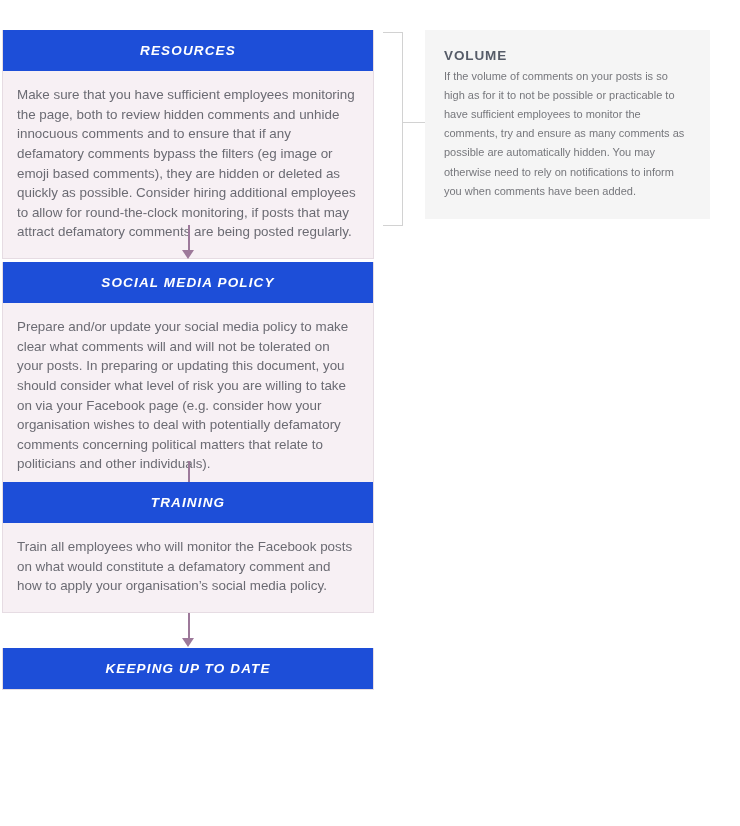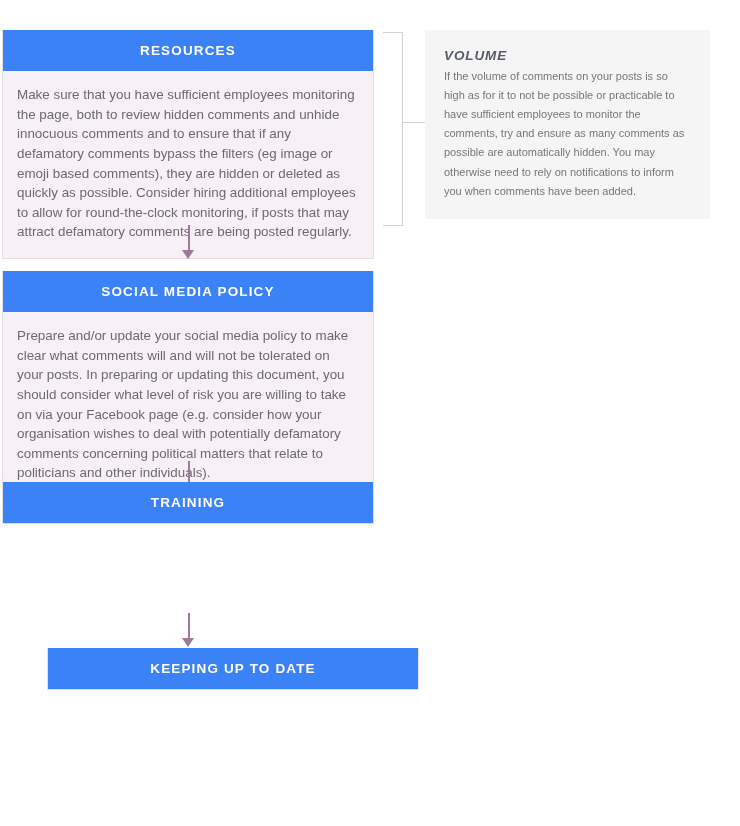--- a/index.html
+++ b/index.html
@@ -22,29 +22,30 @@
   .flow-box {
     position: absolute;
     left: 2px;
     width: 372px;
     background: #f7f0f4;
     border: 1px solid #e6dce3;
     border-top: none;
   }
 
   .box-header {
-    background: #3b82f6;
+    background: #1d4ed8;
     color: #ffffff;
     font-size: 13.5px;
     font-weight: bold;
     letter-spacing: 1.15px;
     text-align: center;
     line-height: 1.2;
     padding: 13px 8px 12px 8px;
     text-transform: uppercase;
+    font-style: italic;
   }
 
   .box-body {
     color: #6b6b73;
     font-size: 13.4px;
     line-height: 19.6px;
     padding: 14px 16px 16px 14px;
   }
 
   
@@ -119,21 +120,20 @@
     padding: 17px 22px 18px 19px;
   }
   .callout-title {
     color: #565c68;
     font-size: 13.5px;
     font-weight: bold;
     letter-spacing: 0.9px;
     line-height: 1.3;
     margin-bottom: 2px;
     text-transform: uppercase;
-    font-style: italic;
   }
   .callout-body {
     color: #76777c;
     font-size: 11px;
     line-height: 19.2px;
   }
 </style>
 </head>
 <body>
 
@@ -142,40 +142,41 @@
   <div class="flow-box" id="box-resources" style="top:30px;">
     <div class="box-header">RESOURCES</div>
     <div class="box-body">Make sure that you have sufficient employees monitoring the page, both to review hidden comments and unhide innocuous comments and to ensure that if any defamatory comments bypass the filters (eg image or emoji based comments), they are hidden or deleted as quickly as possible. Consider hiring additional employees to allow for round-the-clock monitoring, if posts that may attract defamatory comments are being posted regularly.</div>
   </div>
 
   <div class="arrow" style="top:225px; height:34px;">
     <div class="stem" style="height:26px;"></div>
     <div class="head" style="top:25px;"></div>
   </div>
 
-  <div class="flow-box" id="box-policy" style="top:271px;">
+  <div class="flow-box" id="box-policy" style="top:262px;">
     <div class="box-header">SOCIAL MEDIA POLICY</div>
     <div class="box-body">Prepare and/or update your social media policy to make clear what comments will and will not be tolerated on your posts. In preparing or updating this document, you should consider what level of risk you are willing to take on via your Facebook page (e.g. consider how your organisation wishes to deal with potentially defamatory comments concerning political matters that relate to politicians and other individuals).</div>
   </div>
 
   <div class="arrow" style="top:461px; height:34px;">
     <div class="stem" style="height:26px;"></div>
     <div class="head" style="top:25px;"></div>
   </div>
 
   <div class="flow-box" id="box-training" style="top:482px;">
     <div class="box-header">TRAINING</div>
+    <div class="box-body">Train all employees who will monitor the Facebook posts on what would constitute a defamatory comment and how to apply your organisation’s social media policy.</div>
   </div>
 
   <div class="arrow" style="top:613px; height:34px;">
     <div class="stem" style="height:26px;"></div>
     <div class="head" style="top:25px;"></div>
   </div>
 
-  <div class="flow-box" id="box-keeping" style="top:648px;margin-left:45px;">
+  <div class="flow-box" id="box-keeping" style="top:648px;">
     <div class="box-header">KEEPING UP TO DATE</div>
   </div>
 
   <div class="bracket bracket-top"></div>
   <div class="bracket bracket-vert"></div>
   <div class="bracket bracket-bottom"></div>
   <div class="bracket bracket-stub"></div>
 
   <div class="callout">
     <div class="callout-title">VOLUME</div>

